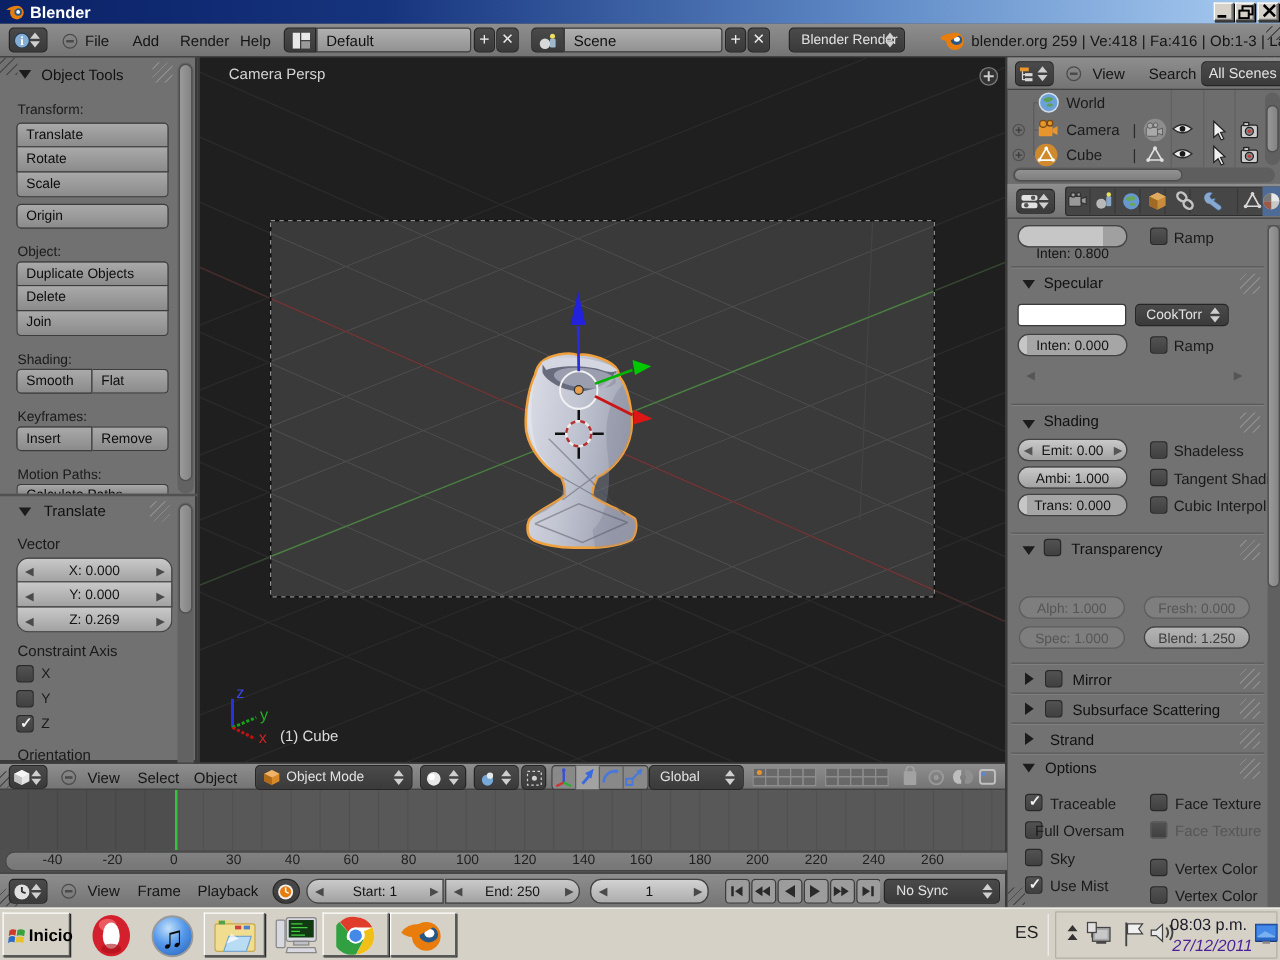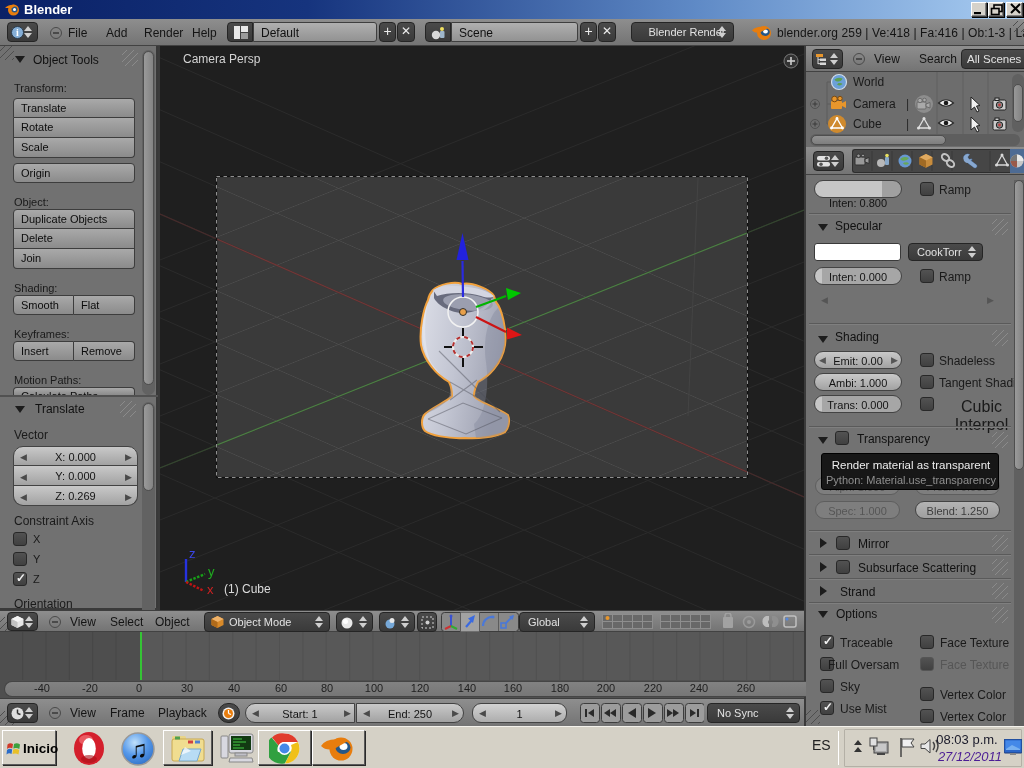--- a/index.html
+++ b/index.html
@@ -104,21 +104,21 @@
     <svg class="abs" style="left:5px;top:3px" width="15" height="14" viewBox="0 0 15 14">
       <circle cx="5" cy="9" r="4.2" fill="#d8d8d8"></circle>
       <rect x="9" y="5" width="4.5" height="7" rx="1" fill="#9fb7cc"></rect>
       <circle cx="11" cy="3" r="2" fill="#f0e060"></circle>
     </svg>
   </div>
   <div class="abs lightf" style="left:451px;top:3px;width:127px;height:20px;border-radius:0 3px 3px 0;padding:3px 0 0 7px;">Scene</div>
   <div class="abs darkw" style="left:580px;top:3px;width:17px;height:20px;color:#ececec;text-align:center;line-height:17px;font-size:14px;">+</div>
   <div class="abs darkw" style="left:598px;top:3px;width:18px;height:20px;color:#ececec;text-align:center;line-height:16px;font-size:12px;">✕</div>
 
-  <div class="abs darkw" style="left:631px;top:3px;width:103px;height:20px;padding:3px 0 0 9px;text-align:center;">Blender Render
+  <div class="abs darkw" style="left:631px;top:3px;width:93px;height:20px;padding:3px 0 0 9px;">Blender Render
     <div class="updn" style="right:6px"></div>
   </div>
 
   <svg class="abs" style="left:752px;top:4px" width="20" height="18" viewBox="0 0 20 18">
     <circle cx="12" cy="10" r="7" fill="#e87d0d"></circle>
     <ellipse cx="13.2" cy="9" rx="4.6" ry="4" fill="#265787"></ellipse>
     <ellipse cx="13.5" cy="8.4" rx="2.4" ry="2" fill="#fff"></ellipse>
     <path d="M0 7.5 Q4 3 12 4 L16.5 4.8 L8 9.5 Q3 10.5 0 7.5 Z" fill="#e87d0d"></path>
   </svg>
   <div class="abs menu" style="left:777px;top:7px;white-space:nowrap;letter-spacing:0.1px;">blender.org 259 | Ve:418 | Fa:416 | Ob:1-3 | La:1</div>
@@ -772,37 +772,33 @@
   <div class="abs pill" style="left:8px;top:204px;width:88px;height:18px;padding-top:3px;">Emit: 0.00</div>
   <div class="abs" style="left:13px;top:208px;color:#555;font-size:9px;">◀</div>
   <div class="abs" style="left:85px;top:208px;color:#555;font-size:9px;">▶</div>
   <div class="abs chk" style="left:114px;top:206px;"></div>
   <div class="abs label" style="left:133px;top:207px;font-size:12px;">Shadeless</div>
   <div class="abs pill" style="left:8px;top:226px;width:88px;height:18px;padding-top:3px;">Ambi: 1.000</div>
   <div class="abs chk" style="left:114px;top:228px;"></div>
   <div class="abs label" style="left:133px;top:229px;font-size:12px;">Tangent Shadi</div>
   <div class="abs pill" style="left:8px;top:248px;width:88px;height:18px;padding-top:3px;background:linear-gradient(to right,#c6c6c6 8%,#a6a6a6 8%);">Trans: 0.000</div>
   <div class="abs chk" style="left:114px;top:250px;"></div>
-  <div class="abs label" style="left:133px;top:251px;font-size:16px;text-align:center;">Cubic Interpol</div>
+  <div class="abs label" style="left:133px;top:251px;font-size:12px;">Cubic Interpol</div>
   <div class="abs sep" style="left:3px;top:279px;width:202px;"></div>
 
   <div class="abs grip" style="left:186px;top:285px;"></div>
   <div class="abs tri-d" style="left:12px;top:290px;"></div>
   <div class="abs chk" style="left:29px;top:284px;"></div>
   <div class="abs phead" style="left:51px;top:285px;">Transparency</div>
 
   <div class="abs pill" style="left:9px;top:330px;width:85px;height:18px;padding-top:3px;background:#7e7e7e;color:#565656;border-color:#5e5e5e;">Alph: 1.000</div>
   <div class="abs pill" style="left:109px;top:330px;width:85px;height:18px;padding-top:3px;background:#7e7e7e;color:#565656;border-color:#5e5e5e;">Fresh: 0.000</div>
   <div class="abs pill" style="left:9px;top:354px;width:85px;height:18px;padding-top:3px;background:#7e7e7e;color:#565656;border-color:#5e5e5e;">Spec: 1.000</div>
   <div class="abs pill" style="left:109px;top:354px;width:85px;height:18px;padding-top:3px;background:linear-gradient(#b4b4b4,#9e9e9e);color:#3c3c3c;">Blend: 1.250</div>
 
-  <div class="abs" style="left:15px;top:306px;width:178px;height:37px;background:rgba(16,16,16,0.93);border:1px solid #000;border-radius:3px;">
-    <div class="abs" style="left:0;top:5px;width:178px;text-align:center;color:#ededed;font-size:11.5px;">Render material as transparent</div>
-    <div class="abs" style="left:0;top:20px;width:178px;text-align:center;color:#8f8f8f;font-size:11px;">Python: Material.use_transparency</div>
-  </div>
   <div class="abs sep" style="left:3px;top:383px;width:202px;"></div>
 
   <div class="abs grip" style="left:186px;top:388px;"></div>
   <div class="abs tri-r" style="left:14px;top:391px;"></div>
   <div class="abs chk" style="left:30px;top:389px;"></div>
   <div class="abs phead" style="left:52px;top:390px;">Mirror</div>
   <div class="abs sep" style="left:3px;top:407px;width:202px;"></div>
 
   <div class="abs grip" style="left:186px;top:412px;"></div>
   <div class="abs tri-r" style="left:14px;top:415px;"></div>

